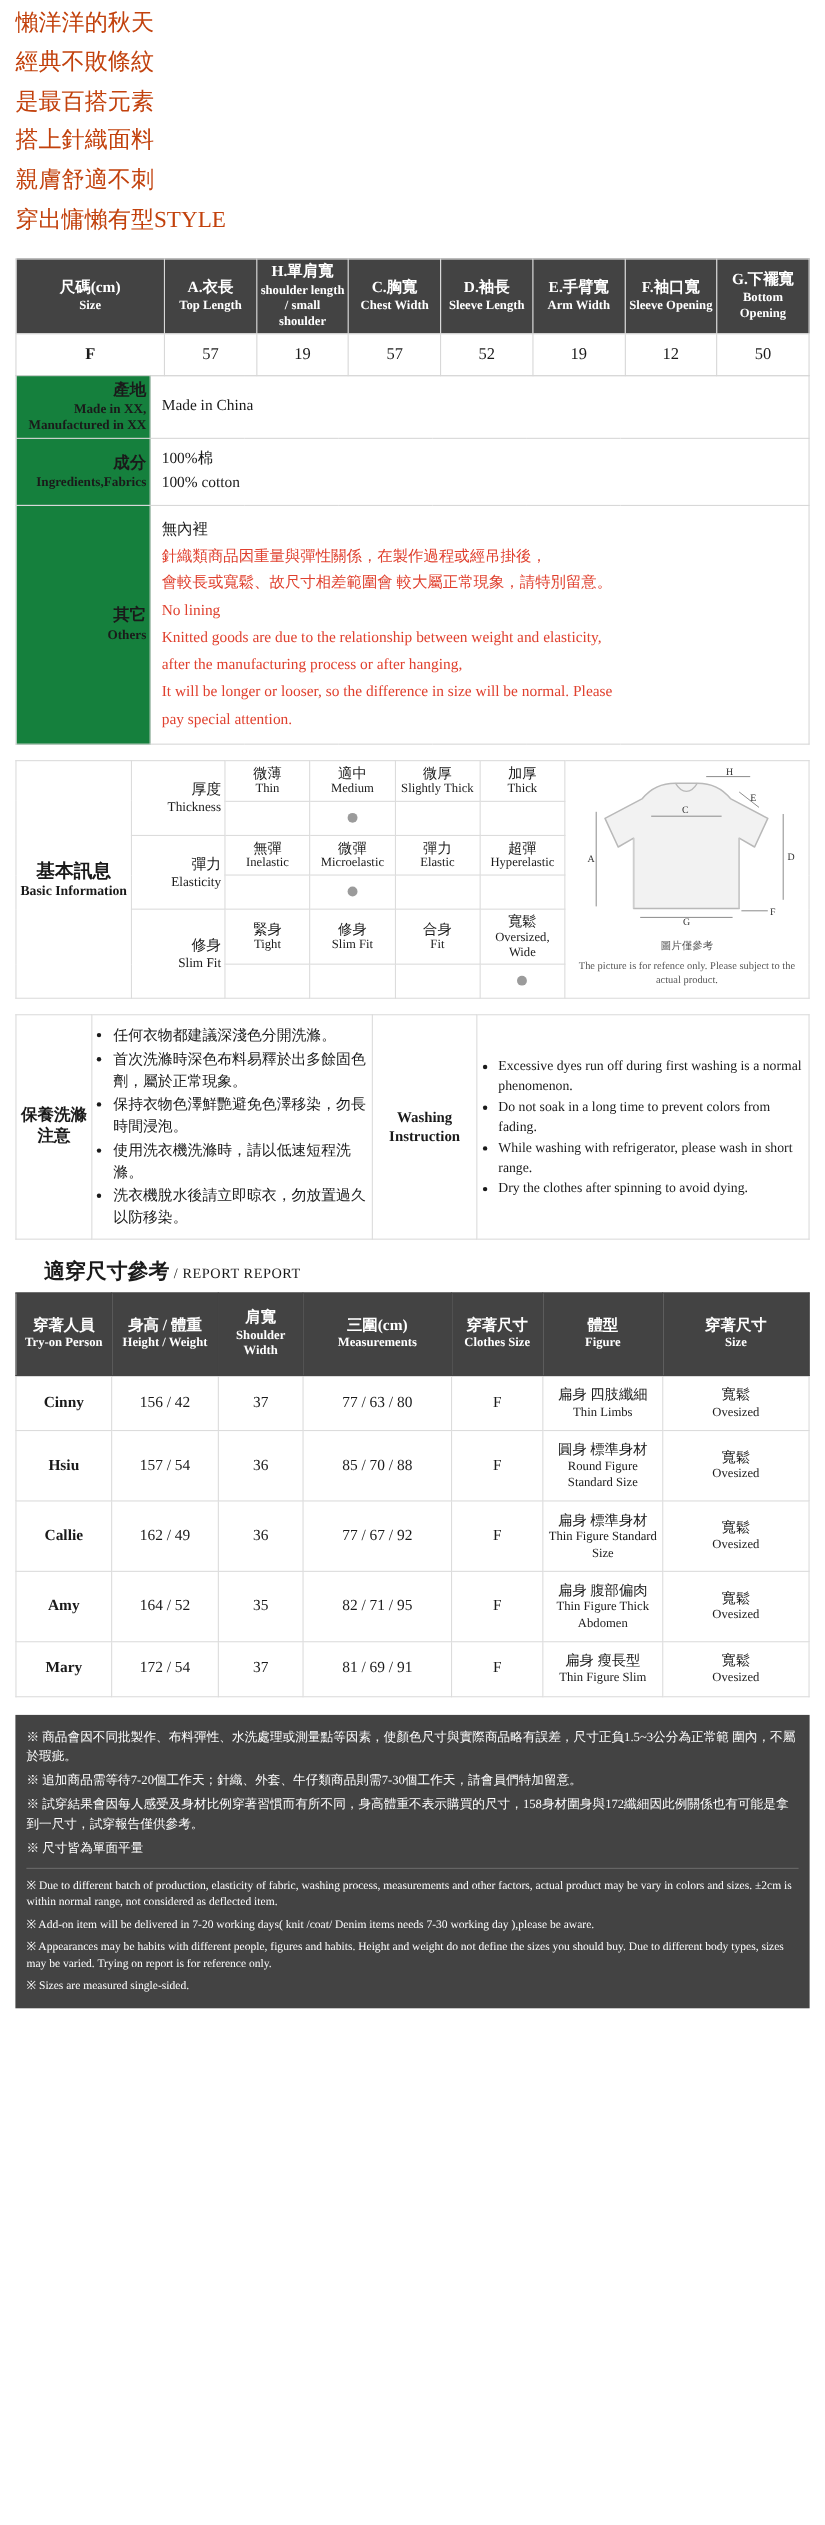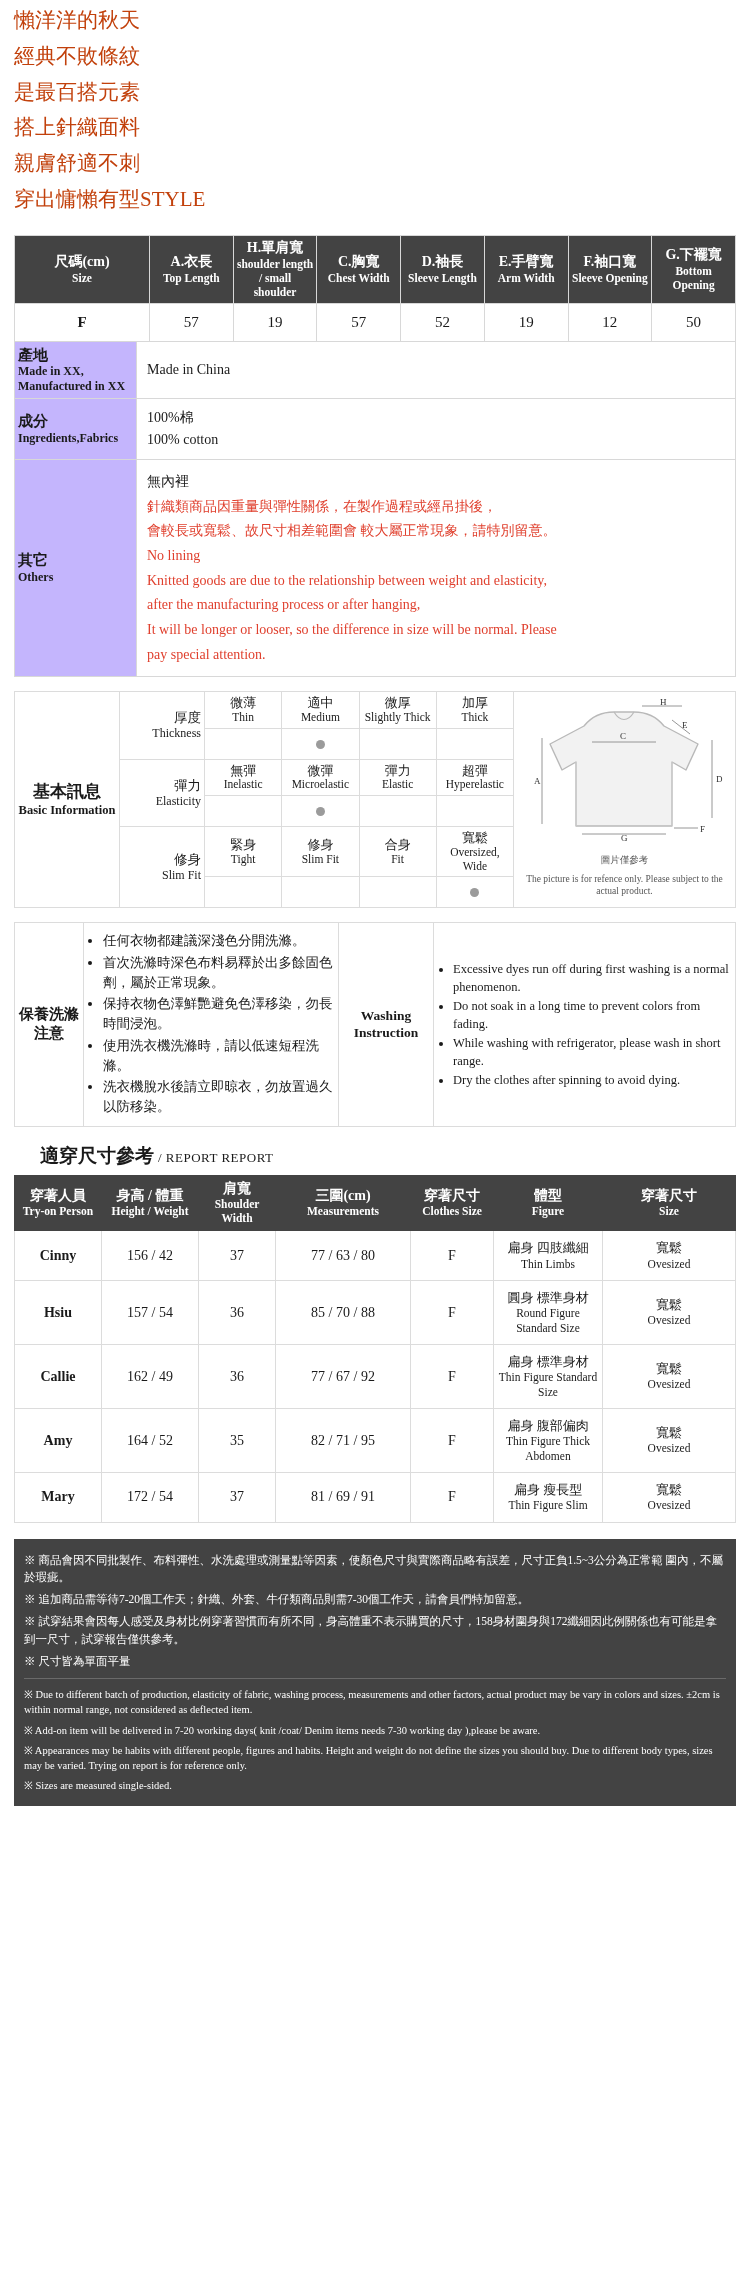--- a/index.html
+++ b/index.html
@@ -18,21 +18,21 @@
   
   table{border-collapse:collapse;width:722px;margin:0 14px;table-layout:fixed;}
   td,th{border:1px solid #d8d8d8;padding:4px 3px;vertical-align:middle;}
   .hdr{background:#434343;color:#ffffff;text-align:center;font-weight:bold;}
   .hdr .cn{font-size:14px;display:block;line-height:1.2;}
   .hdr .en{font-size:11.5px;display:block;line-height:1.22;}
   .val{text-align:center;font-size:15px;padding:10px 2px;}
   .val.sz{font-weight:bold;}
 
   
-  .lbl{width:115px;text-align:left;background:#c4b5fd;}
+  .lbl{width:115px;text-align:right;background:#15803d;}
   .lbl .cn{display:block;font-size:15px;font-weight:bold;line-height:1.25;}
   .lbl .en{display:block;font-size:12px;font-weight:bold;line-height:1.25;}
   .cell{font-size:14px;line-height:1.55;padding:8px 10px;}
   .cell .row-line{display:block;}
   .red{color:#e0402e;}
   .note-block div{margin:3px 0;}
 
   
   .basic-wrap{margin:14px 0 0 0;}
   .binfo{width:722px;margin:0 14px;border-collapse:collapse;table-layout:fixed;}
@@ -60,21 +60,21 @@
   .wash li{font-size:13.5px;line-height:1.5;margin:1px 0;}
   .wash .ins{width:88px;text-align:center;font-size:13.5px;font-weight:bold;line-height:1.3;}
   .wash .eng li{font-size:12.5px;line-height:1.45;}
 
   
   .fit-title{margin:16px 14px 6px 14px;}
   .fit-title .cn{font-size:19px;font-weight:bold;margin-left:26px;}
   .fit-title .en{font-size:13px;letter-spacing:.5px;}
   .fitting{width:722px;margin:0 14px;border-collapse:collapse;table-layout:fixed;}
   .fitting td,.fitting th{border:1px solid #dcdcdc;}
-  .fitting .hdr{border:1px solid #434343;padding:5px 2px;}
+  .fitting .hdr{border:1px solid #434343;padding:15px 2px;}
   .fitting td{font-size:14px;text-align:center;padding:9px 2px;}
   .fitting td.nm{font-weight:bold;}
   .fitting td.two .cn{display:block;font-size:13px;line-height:1.25;}
   .fitting td.two .en{display:block;font-size:11.5px;line-height:1.25;}
 
   
   .foot{margin:16px 14px 0 14px;background:#434343;color:#fff;padding:8px 10px;}
   .foot p{margin:5px 0;font-size:11.5px;line-height:1.5;}
   .foot .en p{font-size:10.5px;line-height:1.45;}
   .foot hr{border:0;border-top:1px solid #6a6a6a;margin:8px 0;}

